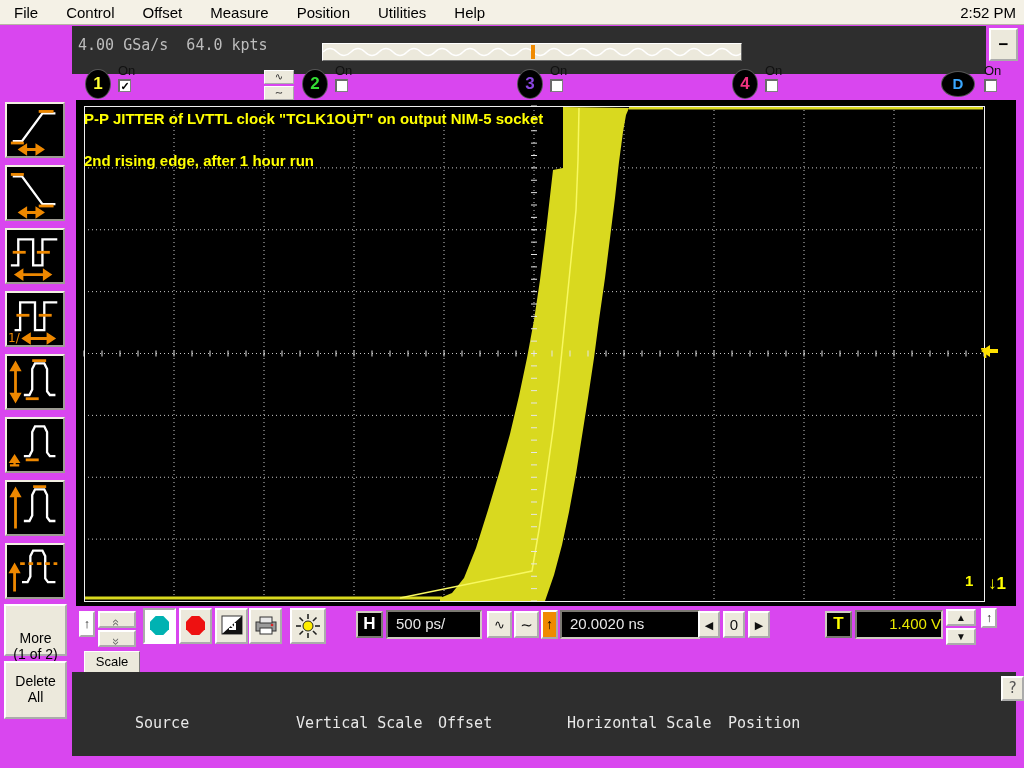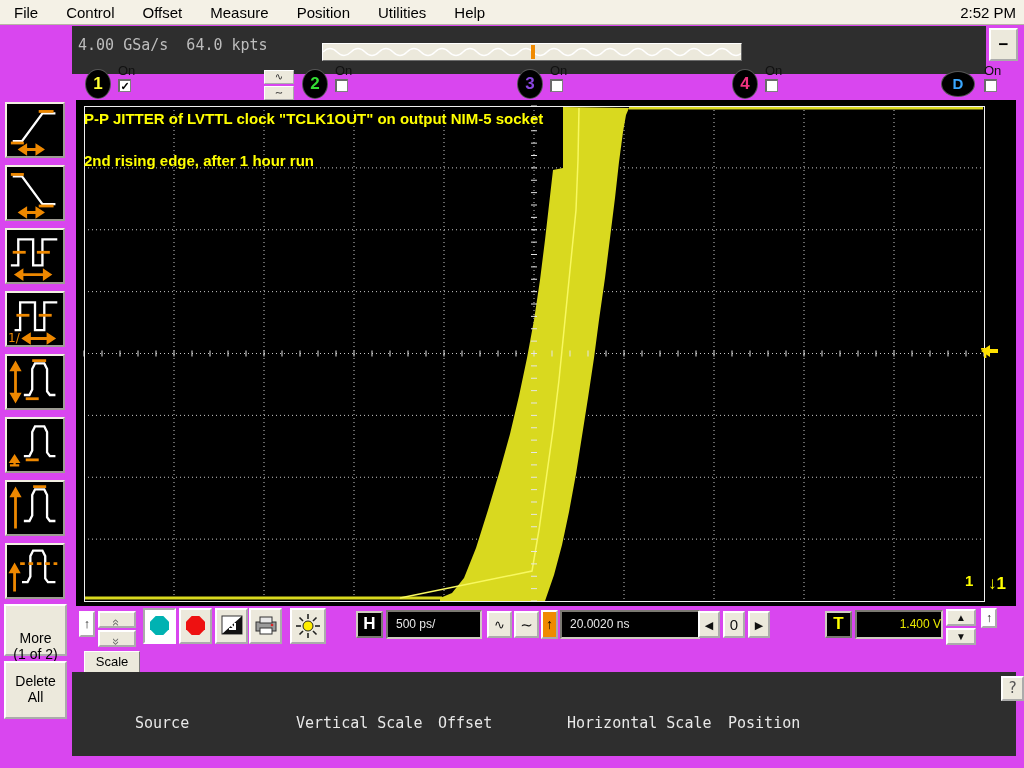--- a/index.html
+++ b/index.html
@@ -49,21 +49,21 @@
   .tool-btn { position:absolute; left:5px; width:60px; height:56px; background:#000;
     border:2px outset #f2efe2; }
   .tool-btn svg { width:100%; height:100%; }
   .side-btn { position:absolute; left:4px; width:63px; background:#ece9dc; border:2px outset #fff;
     text-align:center; font-size:14px; color:#000; padding-top:24px; }
 
   
   .bbar-btn { position:absolute; background:#ece9dc; border:2px outset #fff; text-align:center; color:#111; }
   .badge { position:absolute; background:#000; border:2px outset #cfccc0; text-align:center;
     font-weight:bold; font-size:17px; line-height:22px; }
-  .bfield { position:absolute; background:#000; border:2px inset #cfccc0; font-size:12px;
+  .bfield { position:absolute; background:#000; border:2px inset #cfccc0; font-size:15px;
     line-height:24px; padding-left:8px; white-space:pre; }
   .octagon { display:inline-block; width:19px; height:19px; margin-top:6px;
     clip-path:polygon(30% 0,70% 0,100% 30%,100% 70%,70% 100%,30% 100%,0 70%,0 30%); }
   .rot { display:inline-block; transform:rotate(90deg); font-size:13px; color:#666; }
 
   
   .tab { position:absolute; left:84px; top:651px; width:56px; height:22px; background:#ece9dc;
     border:1px solid #fff; border-right-color:#7a7a7a; border-bottom:none; font-size:13px;
     text-align:center; line-height:20px; color:#000; }
   .results { position:absolute; left:72px; top:672px; width:944px; height:84px; background:#2e2e2e;

